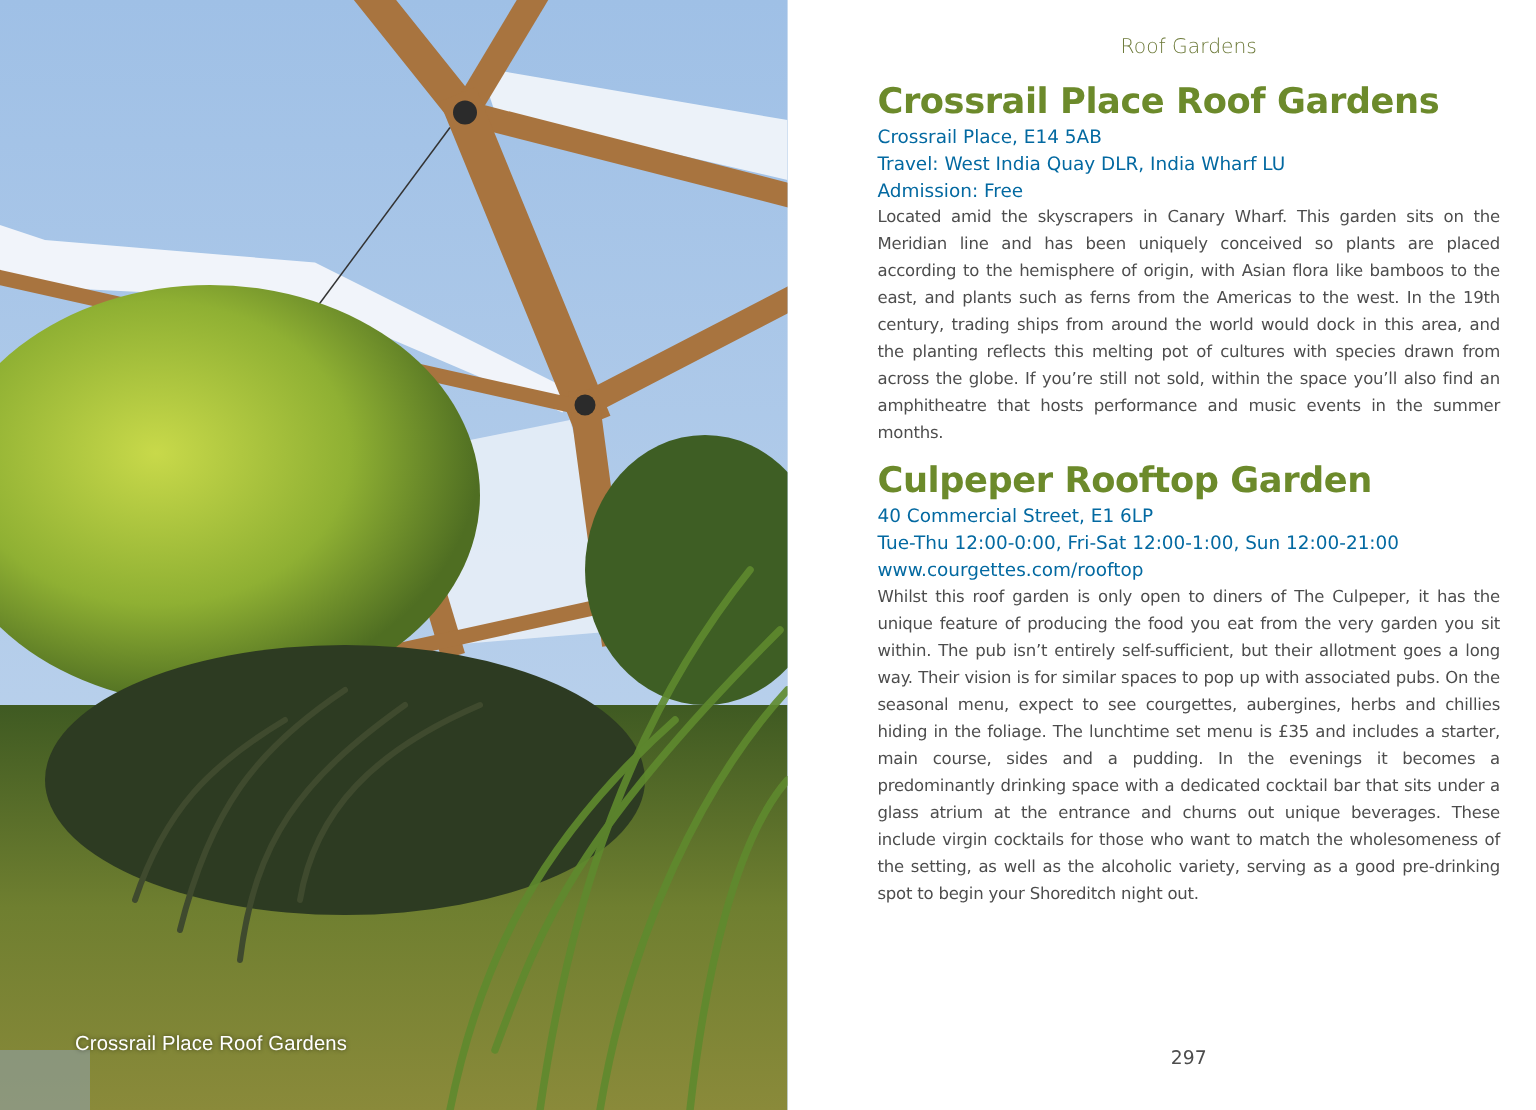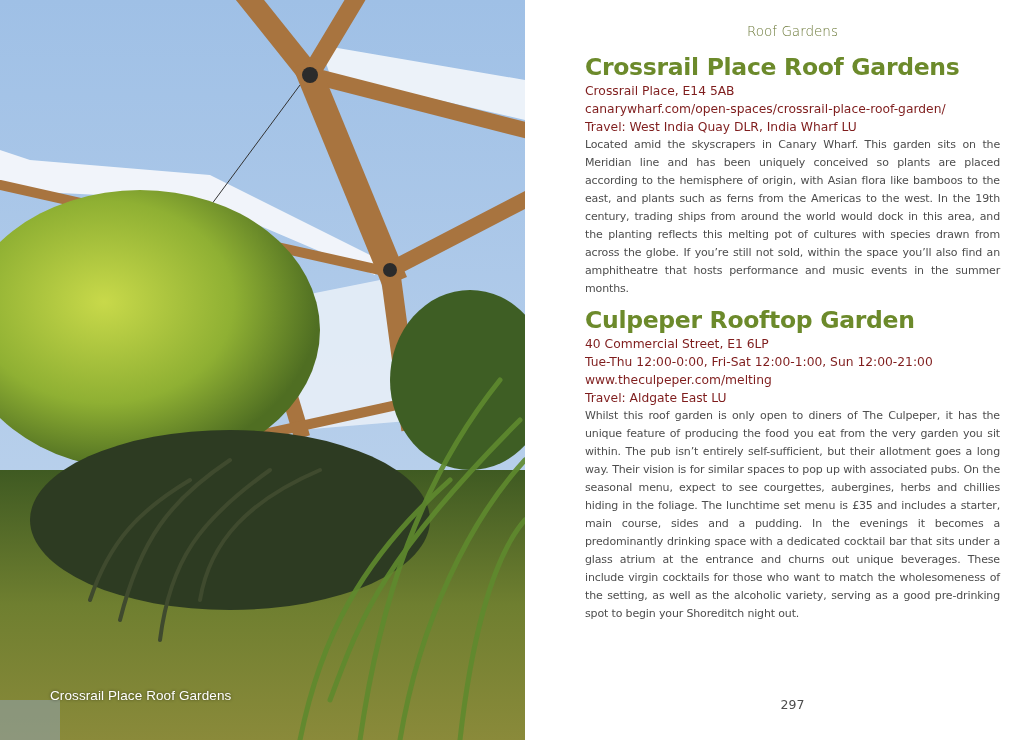--- a/index.html
+++ b/index.html
@@ -9,21 +9,21 @@
   
   .photo { position:relative; width:525px; height:740px; overflow:hidden; background:#a9c6e6; }
   .photo svg { position:absolute; left:0; top:0; width:525px; height:740px; display:block; }
   .caption { position:absolute; left:50px; top:688px; color:#ffffff; font-size:13.5px; letter-spacing:0.1px; text-shadow:0 0 3px rgba(0,0,0,0.55); }
 
   
   .page { position:relative; width:499px; height:740px; }
   .running-head { position:absolute; left:0; width:535px; top:23px; text-align:center; color:#6d7a3a; font-size:13.5px; font-family:"DejaVu Sans", sans-serif; font-weight:300; transform:translateX(0); }
   .content { position:absolute; left:60px; top:52px; width:415px; }
   .entry-title { margin:0; color:#6c8a2b; font-family:"DejaVu Sans", sans-serif; font-weight:bold; font-size:23.5px; line-height:30px; letter-spacing:-0.3px; }
-  .info { color:#7f1d1d; font-family:"DejaVu Sans", sans-serif; font-size:12.3px; line-height:18px; white-space:nowrap; }
+  .info { color:#0369a1; font-family:"DejaVu Sans", sans-serif; font-size:12.3px; line-height:18px; white-space:nowrap; }
   .body-text { color:#4d4d4d; font-family:"DejaVu Sans", sans-serif; font-size:11px; line-height:18px; text-align:justify; margin:0; letter-spacing:-0.15px; }
   .entry + .entry { margin-top:7px; }
   .folio { position:absolute; left:0; width:535px; top:697px; text-align:center; color:#4d4d4d; font-size:12.5px; font-family:"DejaVu Sans", sans-serif; }
 </style>
 </head>
 <body>
 
 <div class="spread">
 
   <div class="photo">
@@ -87,30 +87,29 @@
     <div class="caption">Crossrail Place Roof Gardens</div>
   </div>
 
   <div class="page">
     <div class="running-head">Roof Gardens</div>
 
     <div class="content">
       <div class="entry">
         <h2 class="entry-title">Crossrail Place Roof Gardens</h2>
         <div class="info">Crossrail Place, E14 5AB</div>
-        <div class="info">canarywharf.com/open-spaces/crossrail-place-roof-garden/</div>
         <div class="info">Travel: West India Quay DLR, India Wharf LU</div>
+        <div class="info">Admission: Free</div>
         <p class="body-text">Located amid the skyscrapers in Canary Wharf. This garden sits on the Meridian line and has been uniquely conceived so plants are placed according to the hemisphere of origin, with Asian flora like bamboos to the east, and plants such as ferns from the Americas to the west. In the 19th century, trading ships from around the world would dock in this area, and the planting reflects this melting pot of cultures with species drawn from across the globe. If you’re still not sold, within the space you’ll also find an amphitheatre that hosts performance and music events in the summer months.</p>
       </div>
 
       <div class="entry">
         <h2 class="entry-title">Culpeper Rooftop Garden</h2>
         <div class="info">40 Commercial Street, E1 6LP</div>
         <div class="info">Tue-Thu 12:00-0:00, Fri-Sat 12:00-1:00, Sun 12:00-21:00</div>
-        <div class="info">www.theculpeper.com/melting</div>
-        <div class="info">Travel: Aldgate East LU</div>
+        <div class="info">www.courgettes.com/rooftop</div>
         <p class="body-text">Whilst this roof garden is only open to diners of The Culpeper, it has the unique feature of producing the food you eat from the very garden you sit within. The pub isn’t entirely self-sufficient, but their allotment goes a long way. Their vision is for similar spaces to pop up with associated pubs. On the seasonal menu, expect to see courgettes, aubergines, herbs and chillies hiding in the foliage. The lunchtime set menu is £35 and includes a starter, main course, sides and a pudding. In the evenings it becomes a predominantly drinking space with a dedicated cocktail bar that sits under a glass atrium at the entrance and churns out unique beverages. These include virgin cocktails for those who want to match the wholesomeness of the setting, as well as the alcoholic variety, serving as a good pre-drinking spot to begin your Shoreditch night out.</p>
       </div>
     </div>
 
     <div class="folio">297</div>
   </div>
 </div>
 
 </body></html>

